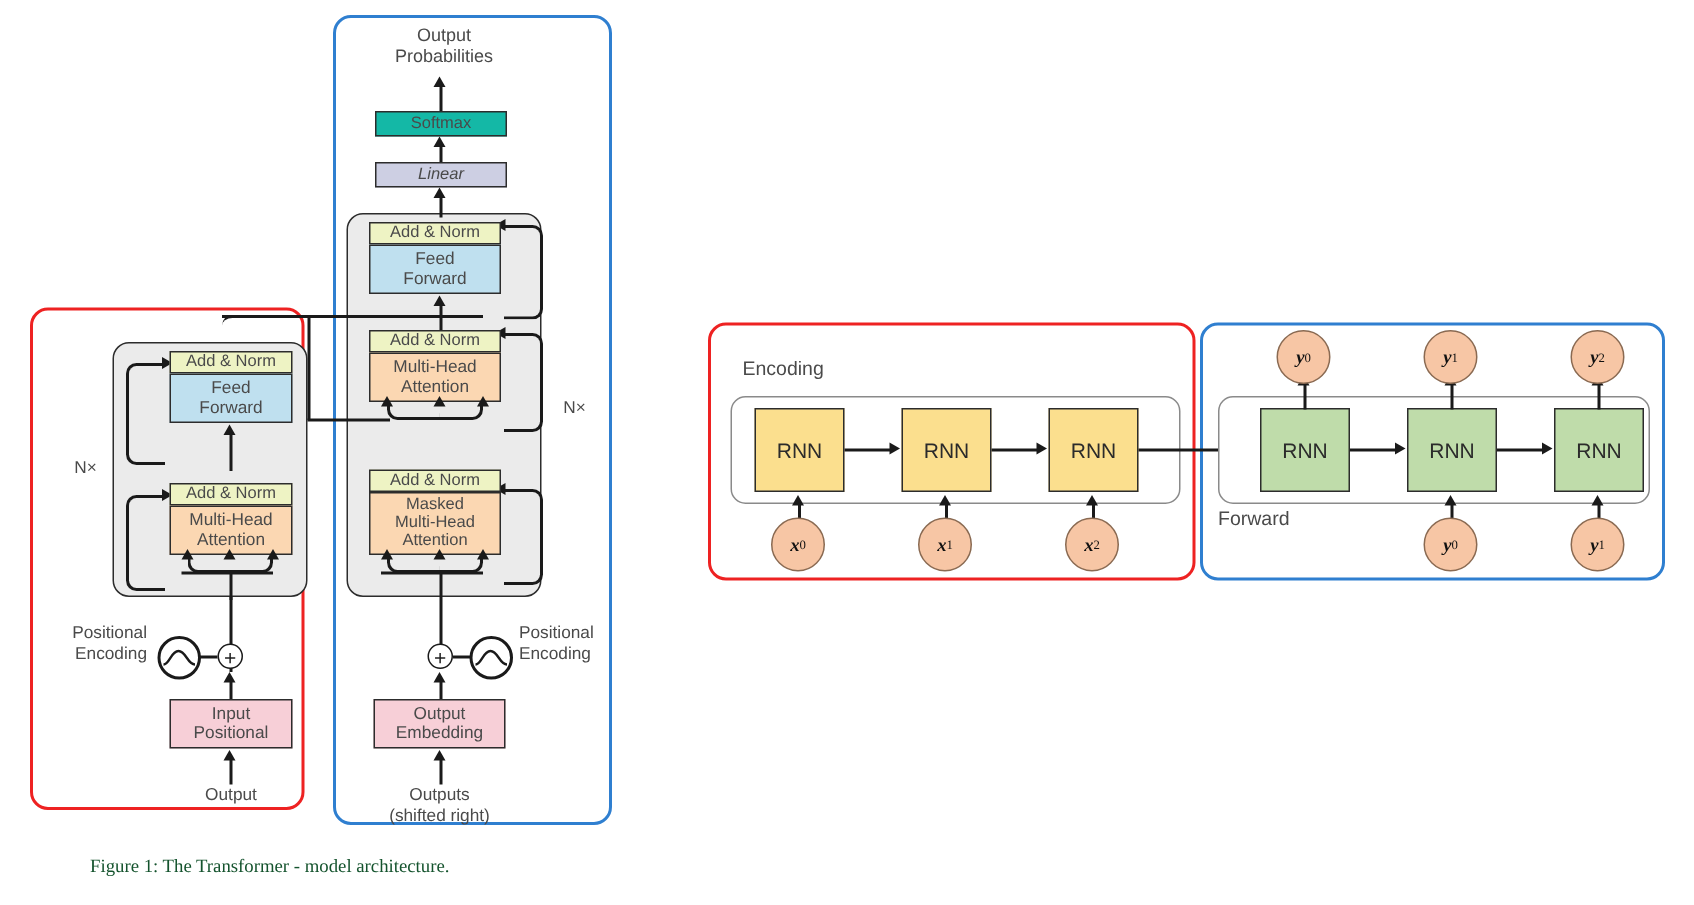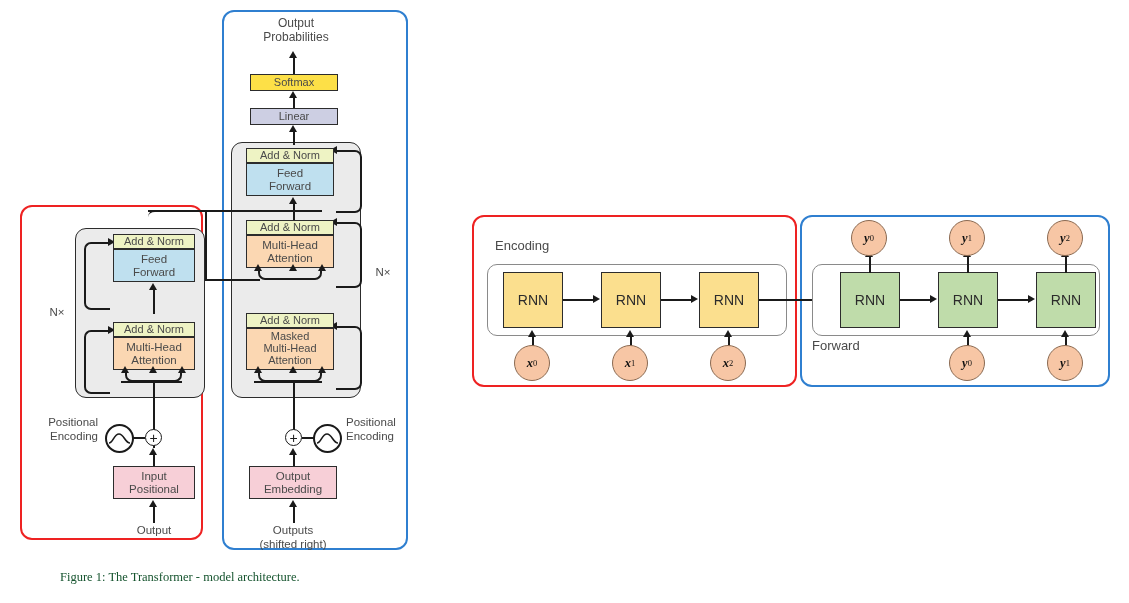--- a/index.html
+++ b/index.html
@@ -18,21 +18,21 @@
          border:1.6px solid #2c2c2c;border-radius:11px;}
 
   
   .blk{position:absolute;box-sizing:border-box;border:1.5px solid #2c2c2c;
        display:flex;align-items:center;justify-content:center;text-align:center;
        line-height:1.08;color:#4a4a4a;white-space:pre-line;}
   .blk.addnorm{background:#eef3c4;font-size:11px;}
   .blk.ff{background:#bfe0ef;font-size:11.5px;}
   .blk.mha{background:#fbd7b2;font-size:11.5px;}
   .blk.emb{background:#f7cfd7;font-size:11.5px;}
-  .blk.softmax{background:#fde047;font-size:11px;}
+  .blk.softmax{background:#14b8a6;font-size:11px;}
   .blk.linear{background:#cdcfe3;font-size:11px;}
 
   
   .txt{position:absolute;font-size:11.5px;color:#4a4a4a;text-align:center;
        line-height:1.2;white-space:pre-line;}
   .txt.left{text-align:right;}
   .txt.l2{text-align:left;}
 
   
   .ln-v{position:absolute;background:#1a1a1a;width:2px;}
@@ -152,21 +152,21 @@
 Probabilities</div>
 
   <div class="ln-v" style="left:293px;top:57px;height:18px;"></div>
   <div class="ar-up" style="left:289px;top:51px;"></div>
 
   <div class="blk softmax" style="left:250px;top:74px;width:88px;height:17px;">Softmax</div>
 
   <div class="ln-v" style="left:293px;top:97px;height:12px;"></div>
   <div class="ar-up" style="left:289px;top:91px;"></div>
 
-  <div class="blk linear" style="left:250px;top:108px;width:88px;height:17px;">Linear</div>
+  <div class="blk linear" style="left:250px;top:108px;width:88px;height:17px;font-style:italic;">Linear</div>
 
   <div class="ln-v" style="left:293px;top:131px;height:14px;"></div>
   <div class="ar-up" style="left:289px;top:125px;"></div>
 
   <div class="path" style="left:336px;top:150px;width:26px;height:63px;border-left:none;
               border-radius:0 7px 7px 0;"></div>
   <div class="ar-left" style="left:330px;top:146px;"></div>
 
   <div class="blk addnorm" style="left:246px;top:148px;width:88px;height:15px;">Add &amp; Norm</div>
 

